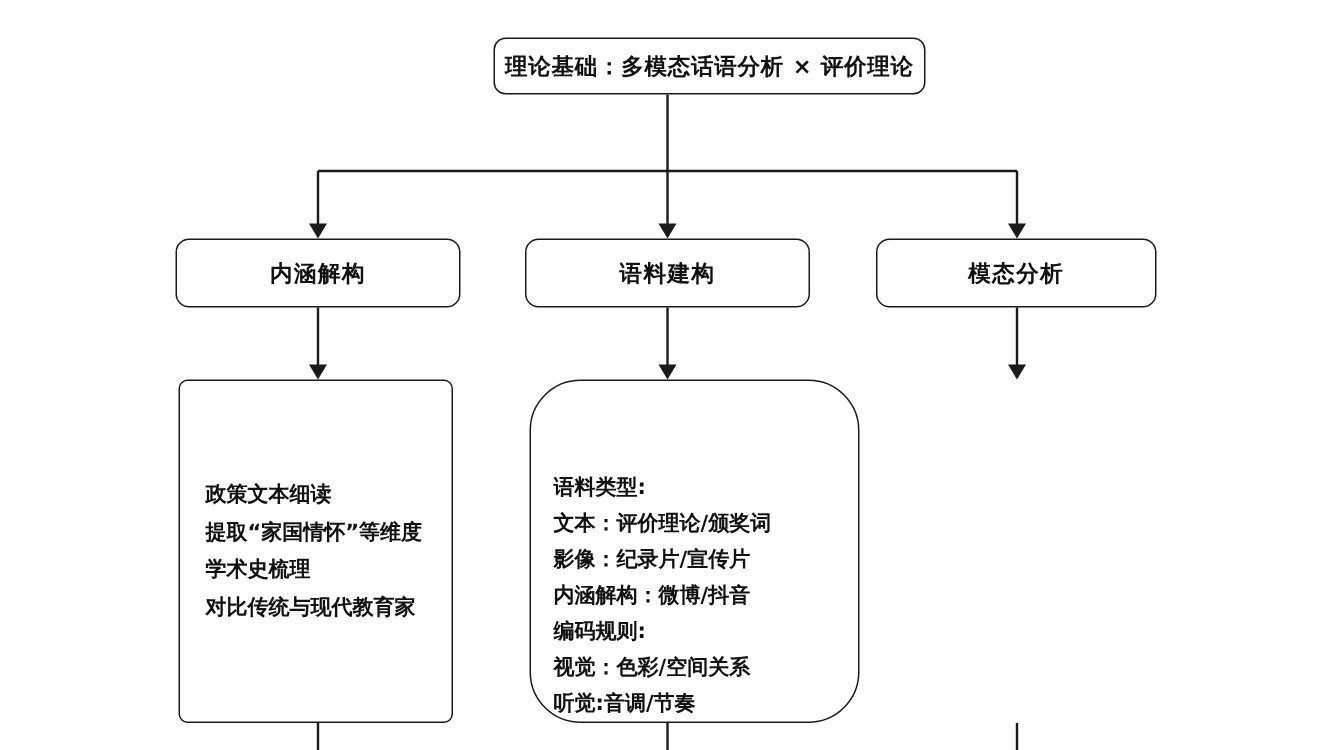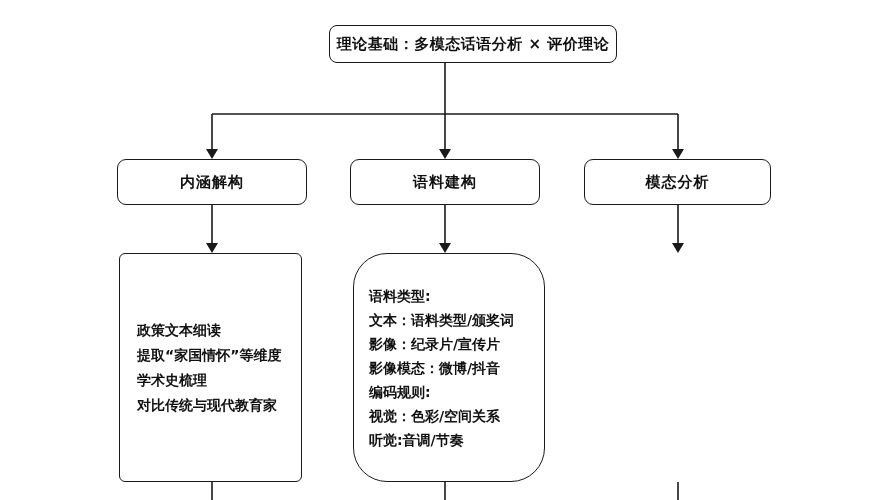--- a/index.html
+++ b/index.html
@@ -67,24 +67,25 @@
     font-weight: 600;
     white-space: nowrap;
   }
   .detail-a {
     left: 119px; width: 183px;
     border-radius: 6px;
     padding: 0 4px 0 17px;
     line-height: 25px;
   }
   .detail-b {
-    left: 353px; width: 192px;
+    left: 353px; width: 220px;
     border-radius: 34px;
     padding: 0 4px 0 15px;
     line-height: 24px;
+    justify-content: flex-end;
   }
   .detail-c {
     left: 584px; width: 188px;
     border-radius: 34px;
     padding: 0 4px 0 15px;
     line-height: 24px;
   }
   .detail span { display: block; }
 </style>
 </head>
@@ -137,22 +138,22 @@
 
   <div class="detail detail-a">
     <span>政策文本细读</span>
     <span>提取“家国情怀”等维度</span>
     <span>学术史梳理</span>
     <span>对比传统与现代教育家</span>
   </div>
 
   <div class="detail detail-b">
     <span>语料类型:</span>
-    <span>文本：语料类型/颁奖词</span>
+    <span>文本：评价理论/颁奖词</span>
     <span>影像：纪录片/宣传片</span>
-    <span>影像模态：微博/抖音</span>
+    <span>内涵解构：微博/抖音</span>
     <span>编码规则:</span>
     <span>视觉：色彩/空间关系</span>
     <span>听觉:音调/节奏</span>
   </div>
 
 
 </div>
 
 </body></html>

